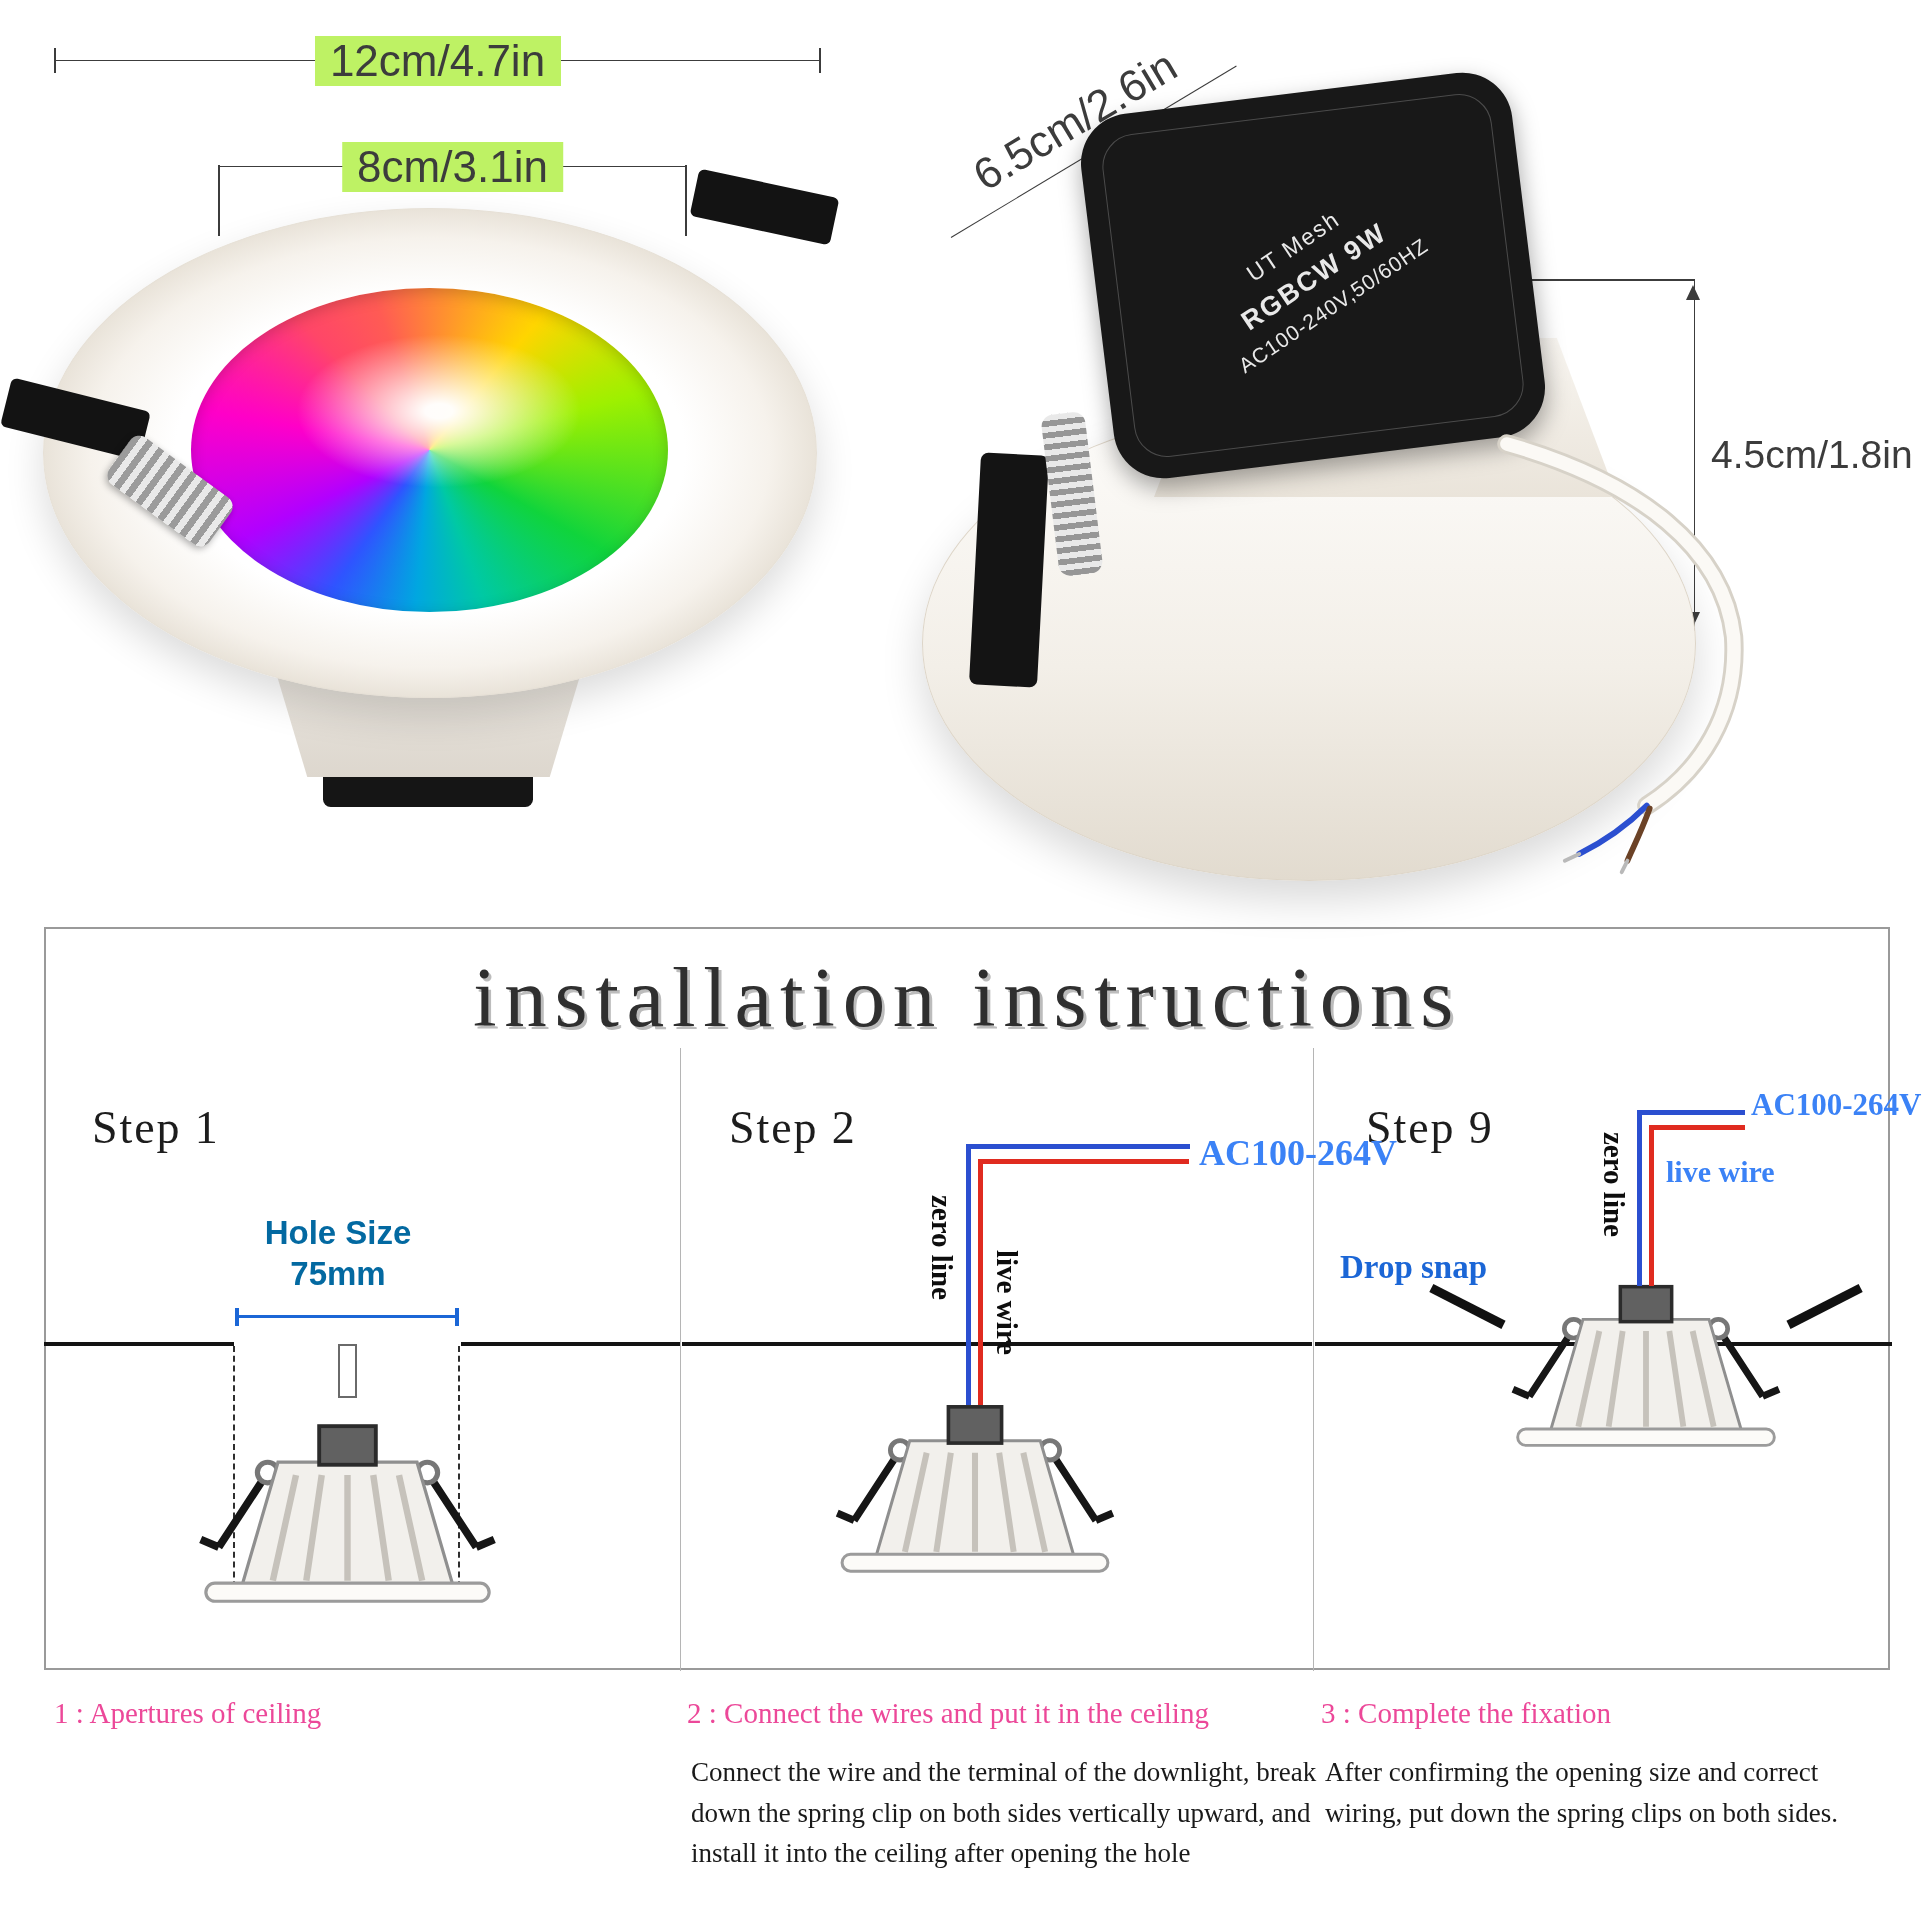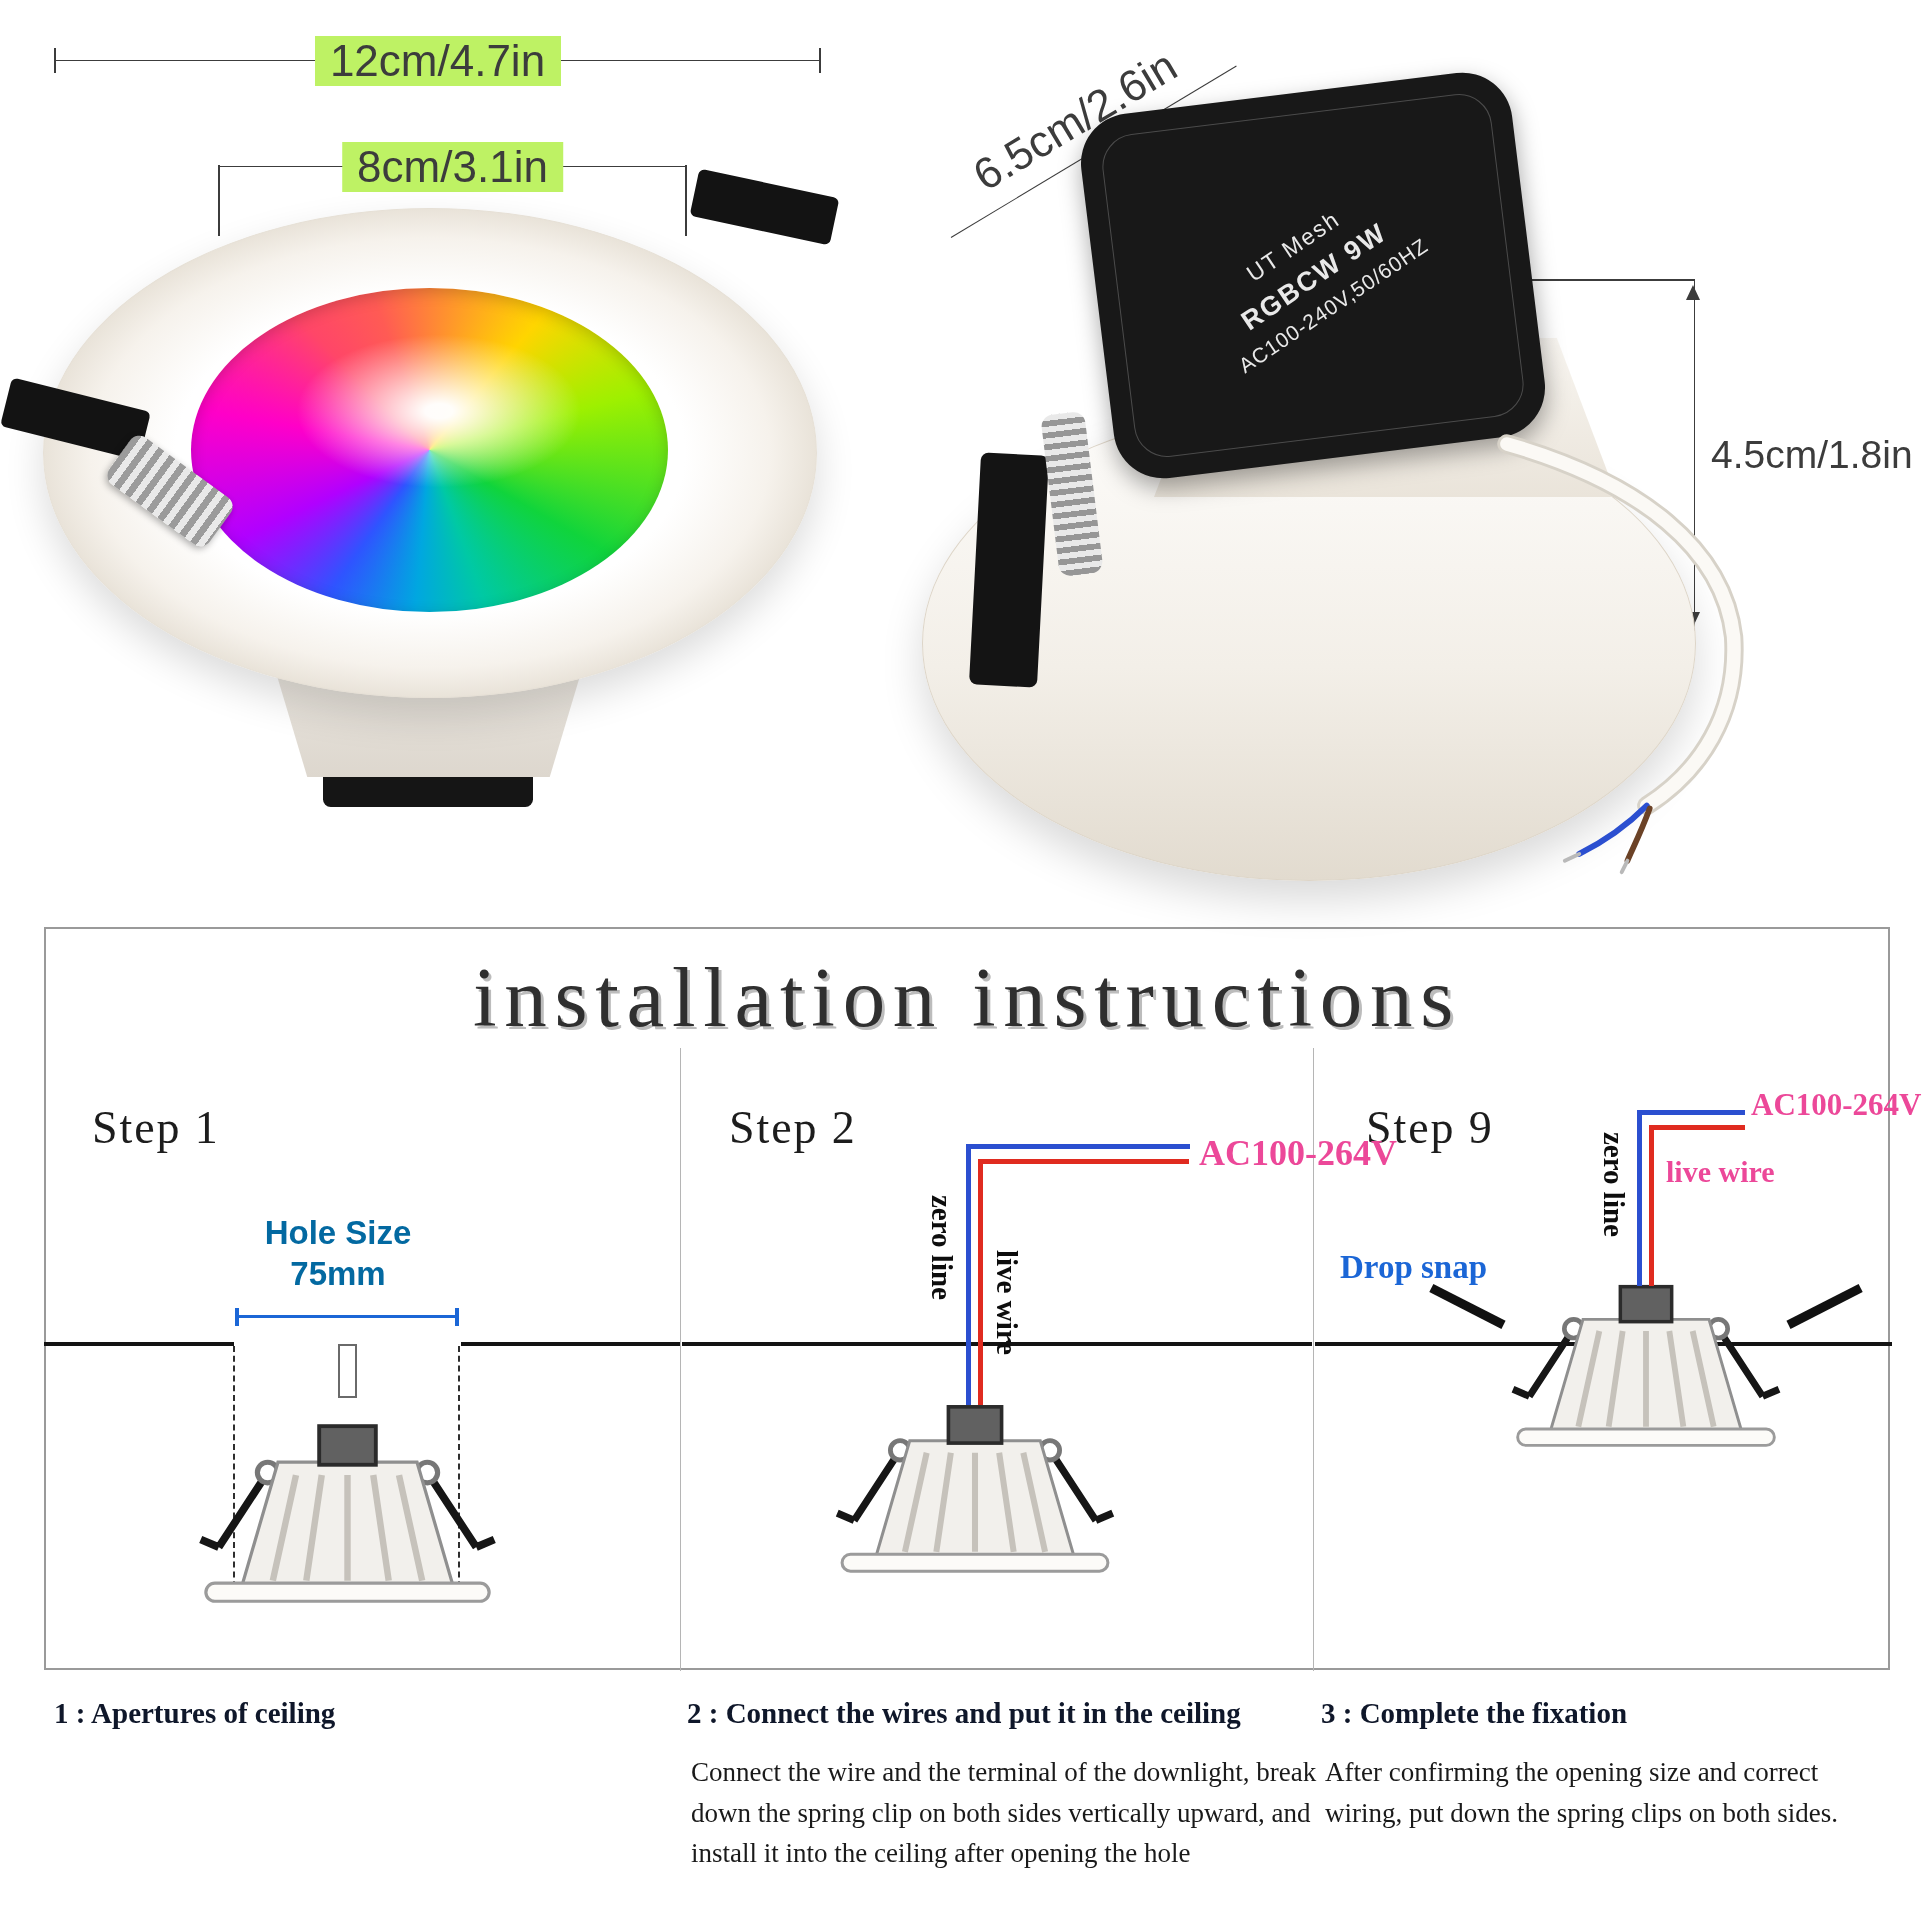--- a/index.html
+++ b/index.html
@@ -110,38 +110,38 @@
   #lamp2 { left:830px; top:1402px; width:290px; }
   #lamp3 { left:1506px; top:1282px; width:280px; }
 
   .wv { position:absolute; width:4.8px; } .wh { position:absolute; height:4.8px; }
   .blue { background:#2b4fd0; } .red { background:#e02b20; }
   #w2bv { left:966px; top:1144px; height:261px; } #w2rv { left:978px; top:1159px; height:246px; }
   #w2bh { left:966px; top:1144px; width:224px; } #w2rh { left:978px; top:1159px; width:211px; }
   #w3bv { left:1637px; top:1110px; height:176px; } #w3rv { left:1649px; top:1125px; height:161px; }
   #w3bh { left:1637px; top:1110px; width:108px; } #w3rh { left:1649px; top:1125px; width:96px; }
 
-  .voltlbl { position:absolute; font-family:"Liberation Serif", serif; font-weight:bold; color:#ec4899;text-align:right; }
+  .voltlbl { position:absolute; font-family:"Liberation Serif", serif; font-weight:bold; color:#3b82f6;text-align:right; }
   #volt2 { left:1199px; top:1132px; font-size:36px; }
   #volt3 { left:1751px; top:1087px; font-size:31px; }
   #live3 { left:1666px; top:1155px; font-size:30px; }
   .rot90 { position:absolute; transform-origin:0 0; transform:rotate(90deg);
            font-family:"Liberation Serif", serif; font-weight:bold; font-size:29px;
            color:#0d0d0d; white-space:nowrap; }
   #zero2 { left:958px; top:1195px; } #live2 { left:1023px; top:1250px; }
   #zero3 { left:1630px; top:1132px; }
   #dropsnap { position:absolute; left:1340px; top:1249px; color:#1b66d6; font-weight:bold;
               font-size:33px; font-family:"Liberation Serif", serif; }
   .snap { position:absolute; width:81px; height:8.7px; background:#111; }
   #snapL { left:1427px; top:1302px; transform:rotate(27deg); }
   #snapR { left:1784px; top:1302px; transform:rotate(-27deg); }
 
   
-  .cap-h { position:absolute; font-family:"Liberation Serif", serif; font-weight:bold;
-           font-size:29px; color:#0f172a; white-space:nowrap; }
+  .cap-h { position:absolute; font-family:"Liberation Serif", serif; font-weight:normal;
+           font-size:29px; color:#ec4899; white-space:nowrap; }
   .cap-b { position:absolute; font-family:"Liberation Serif", serif; font-size:27px;
            color:#1a1a1a; line-height:1.5; }
   #c1h { left:54px;  top:1697px; } #c1b { left:58px;  top:1752px; width:541px; }
   #c2h { left:687px; top:1697px; } #c2b { left:691px; top:1752px; width:633px; }
   #c3h { left:1321px; top:1697px; } #c3b { left:1325px; top:1752px; width:541px; }
 </style>
 </head>
 <body>
 
 <div id="page">

